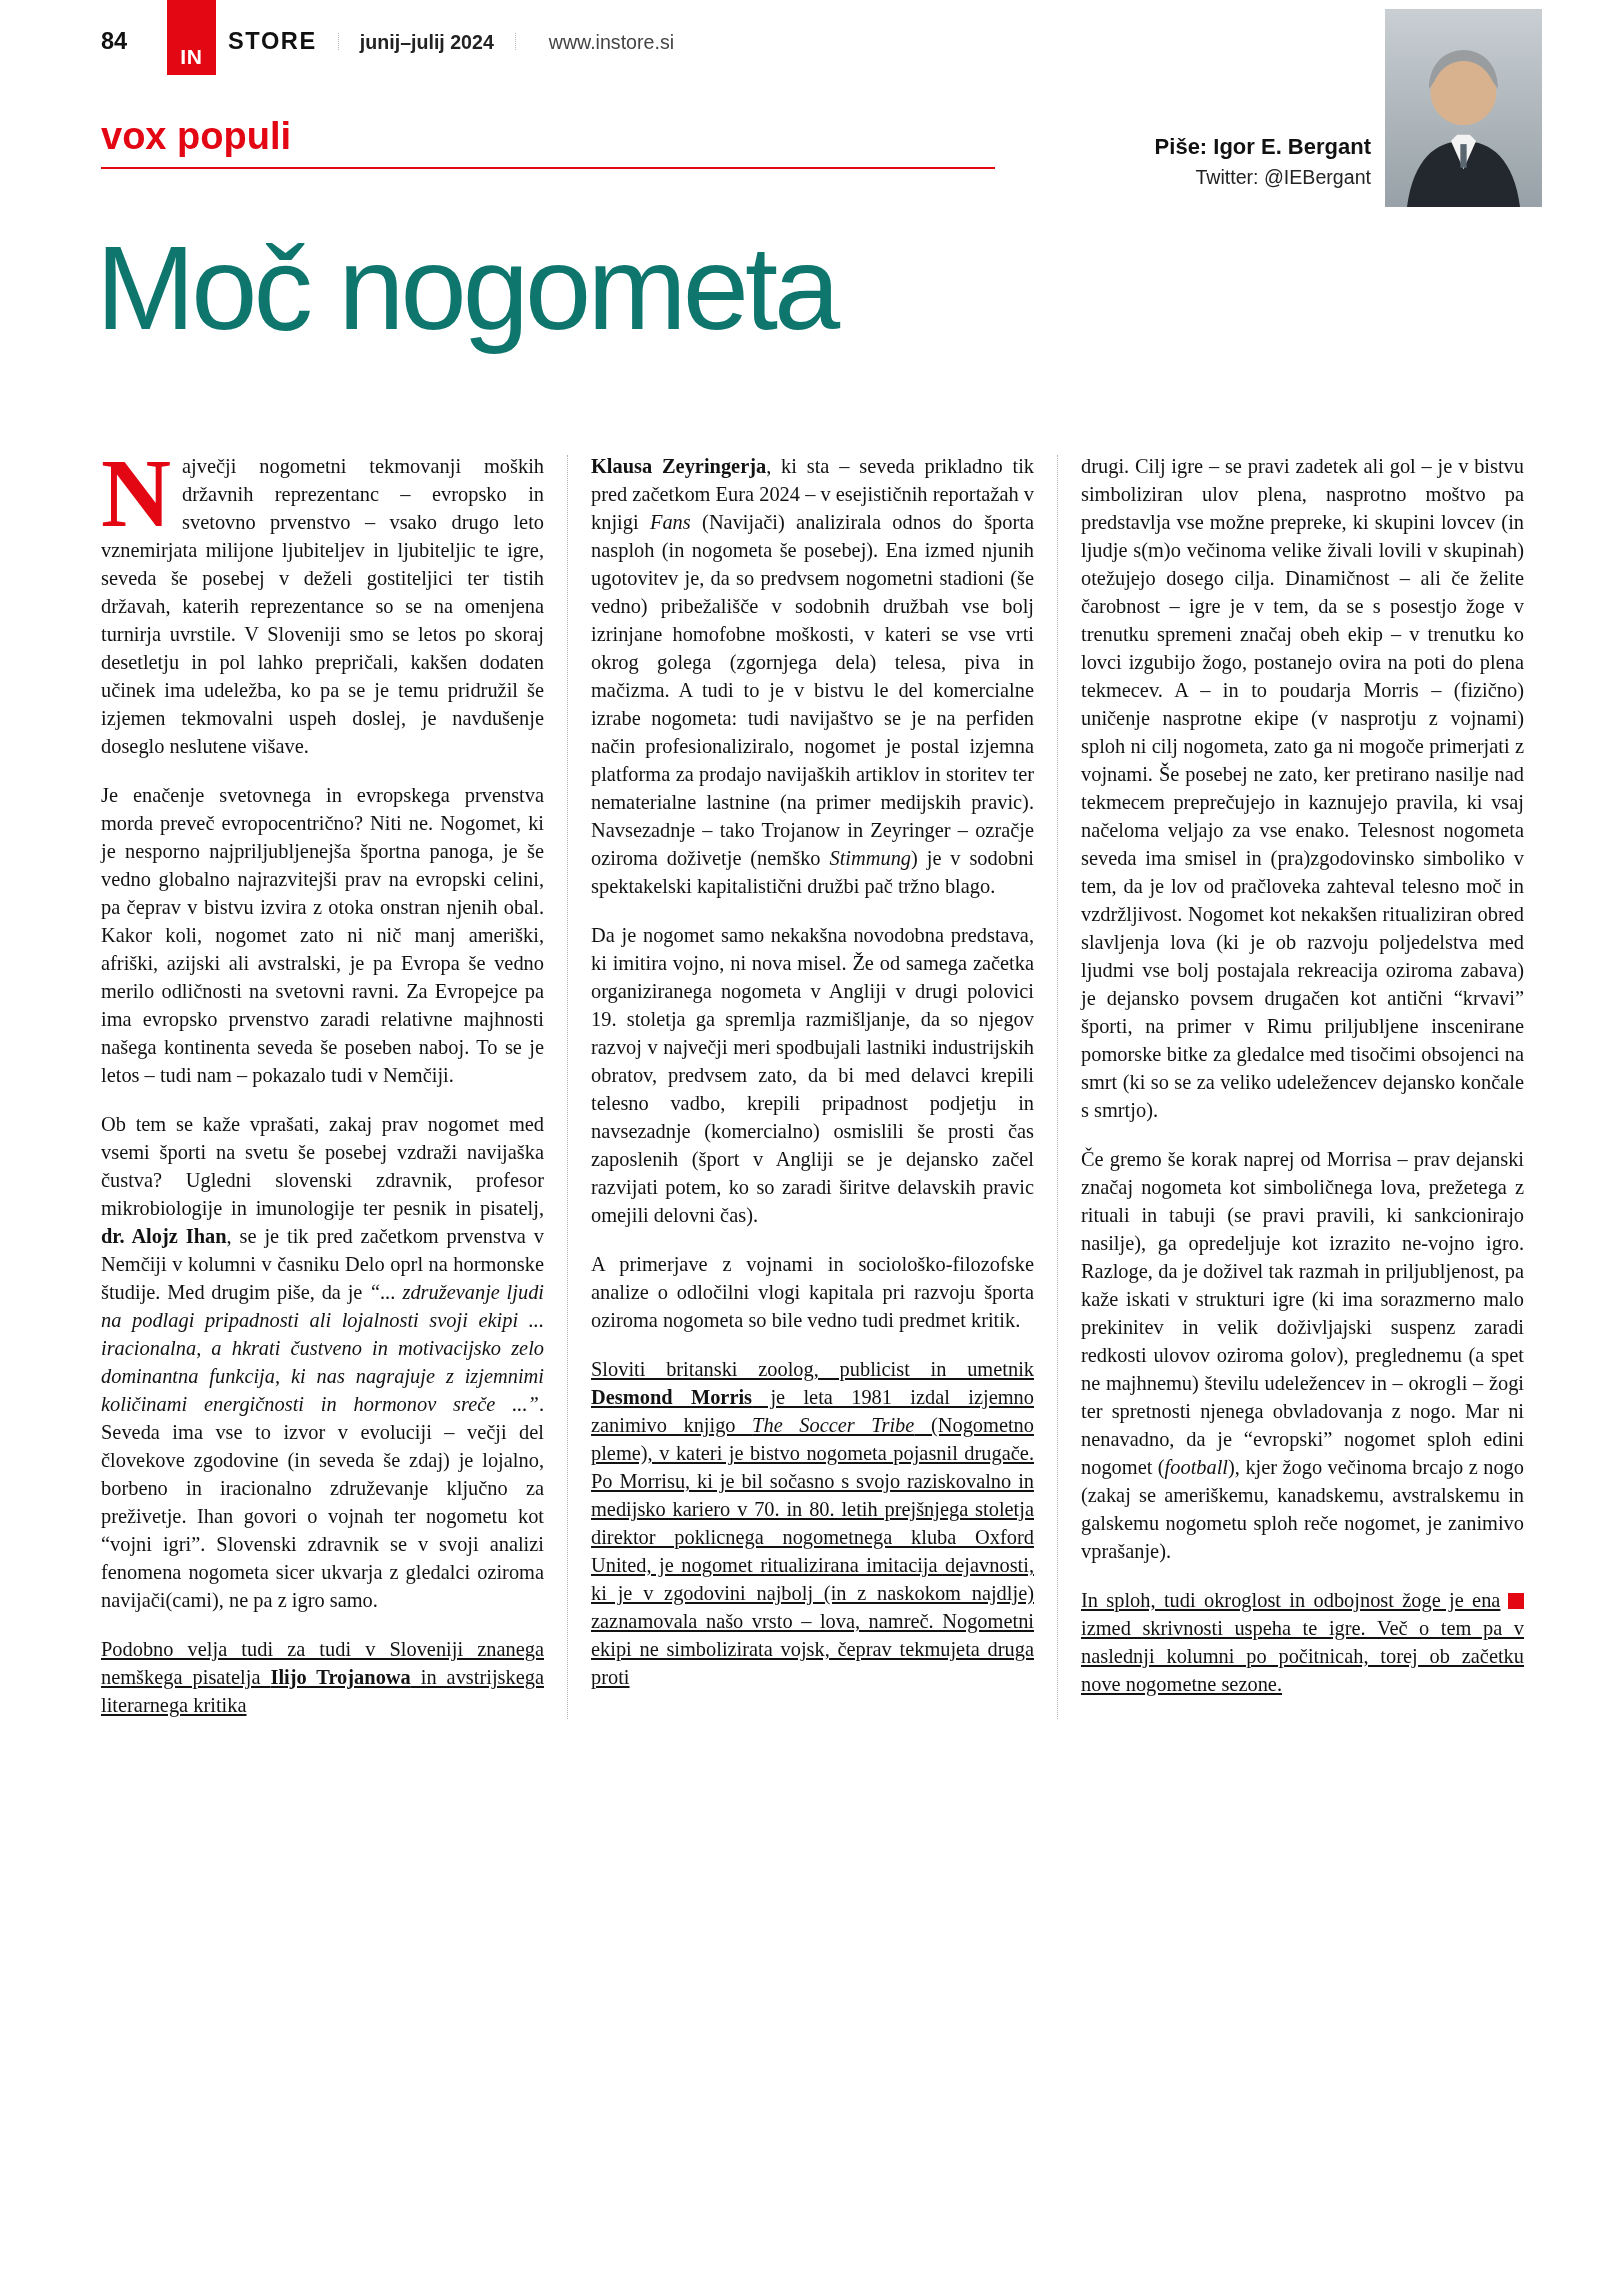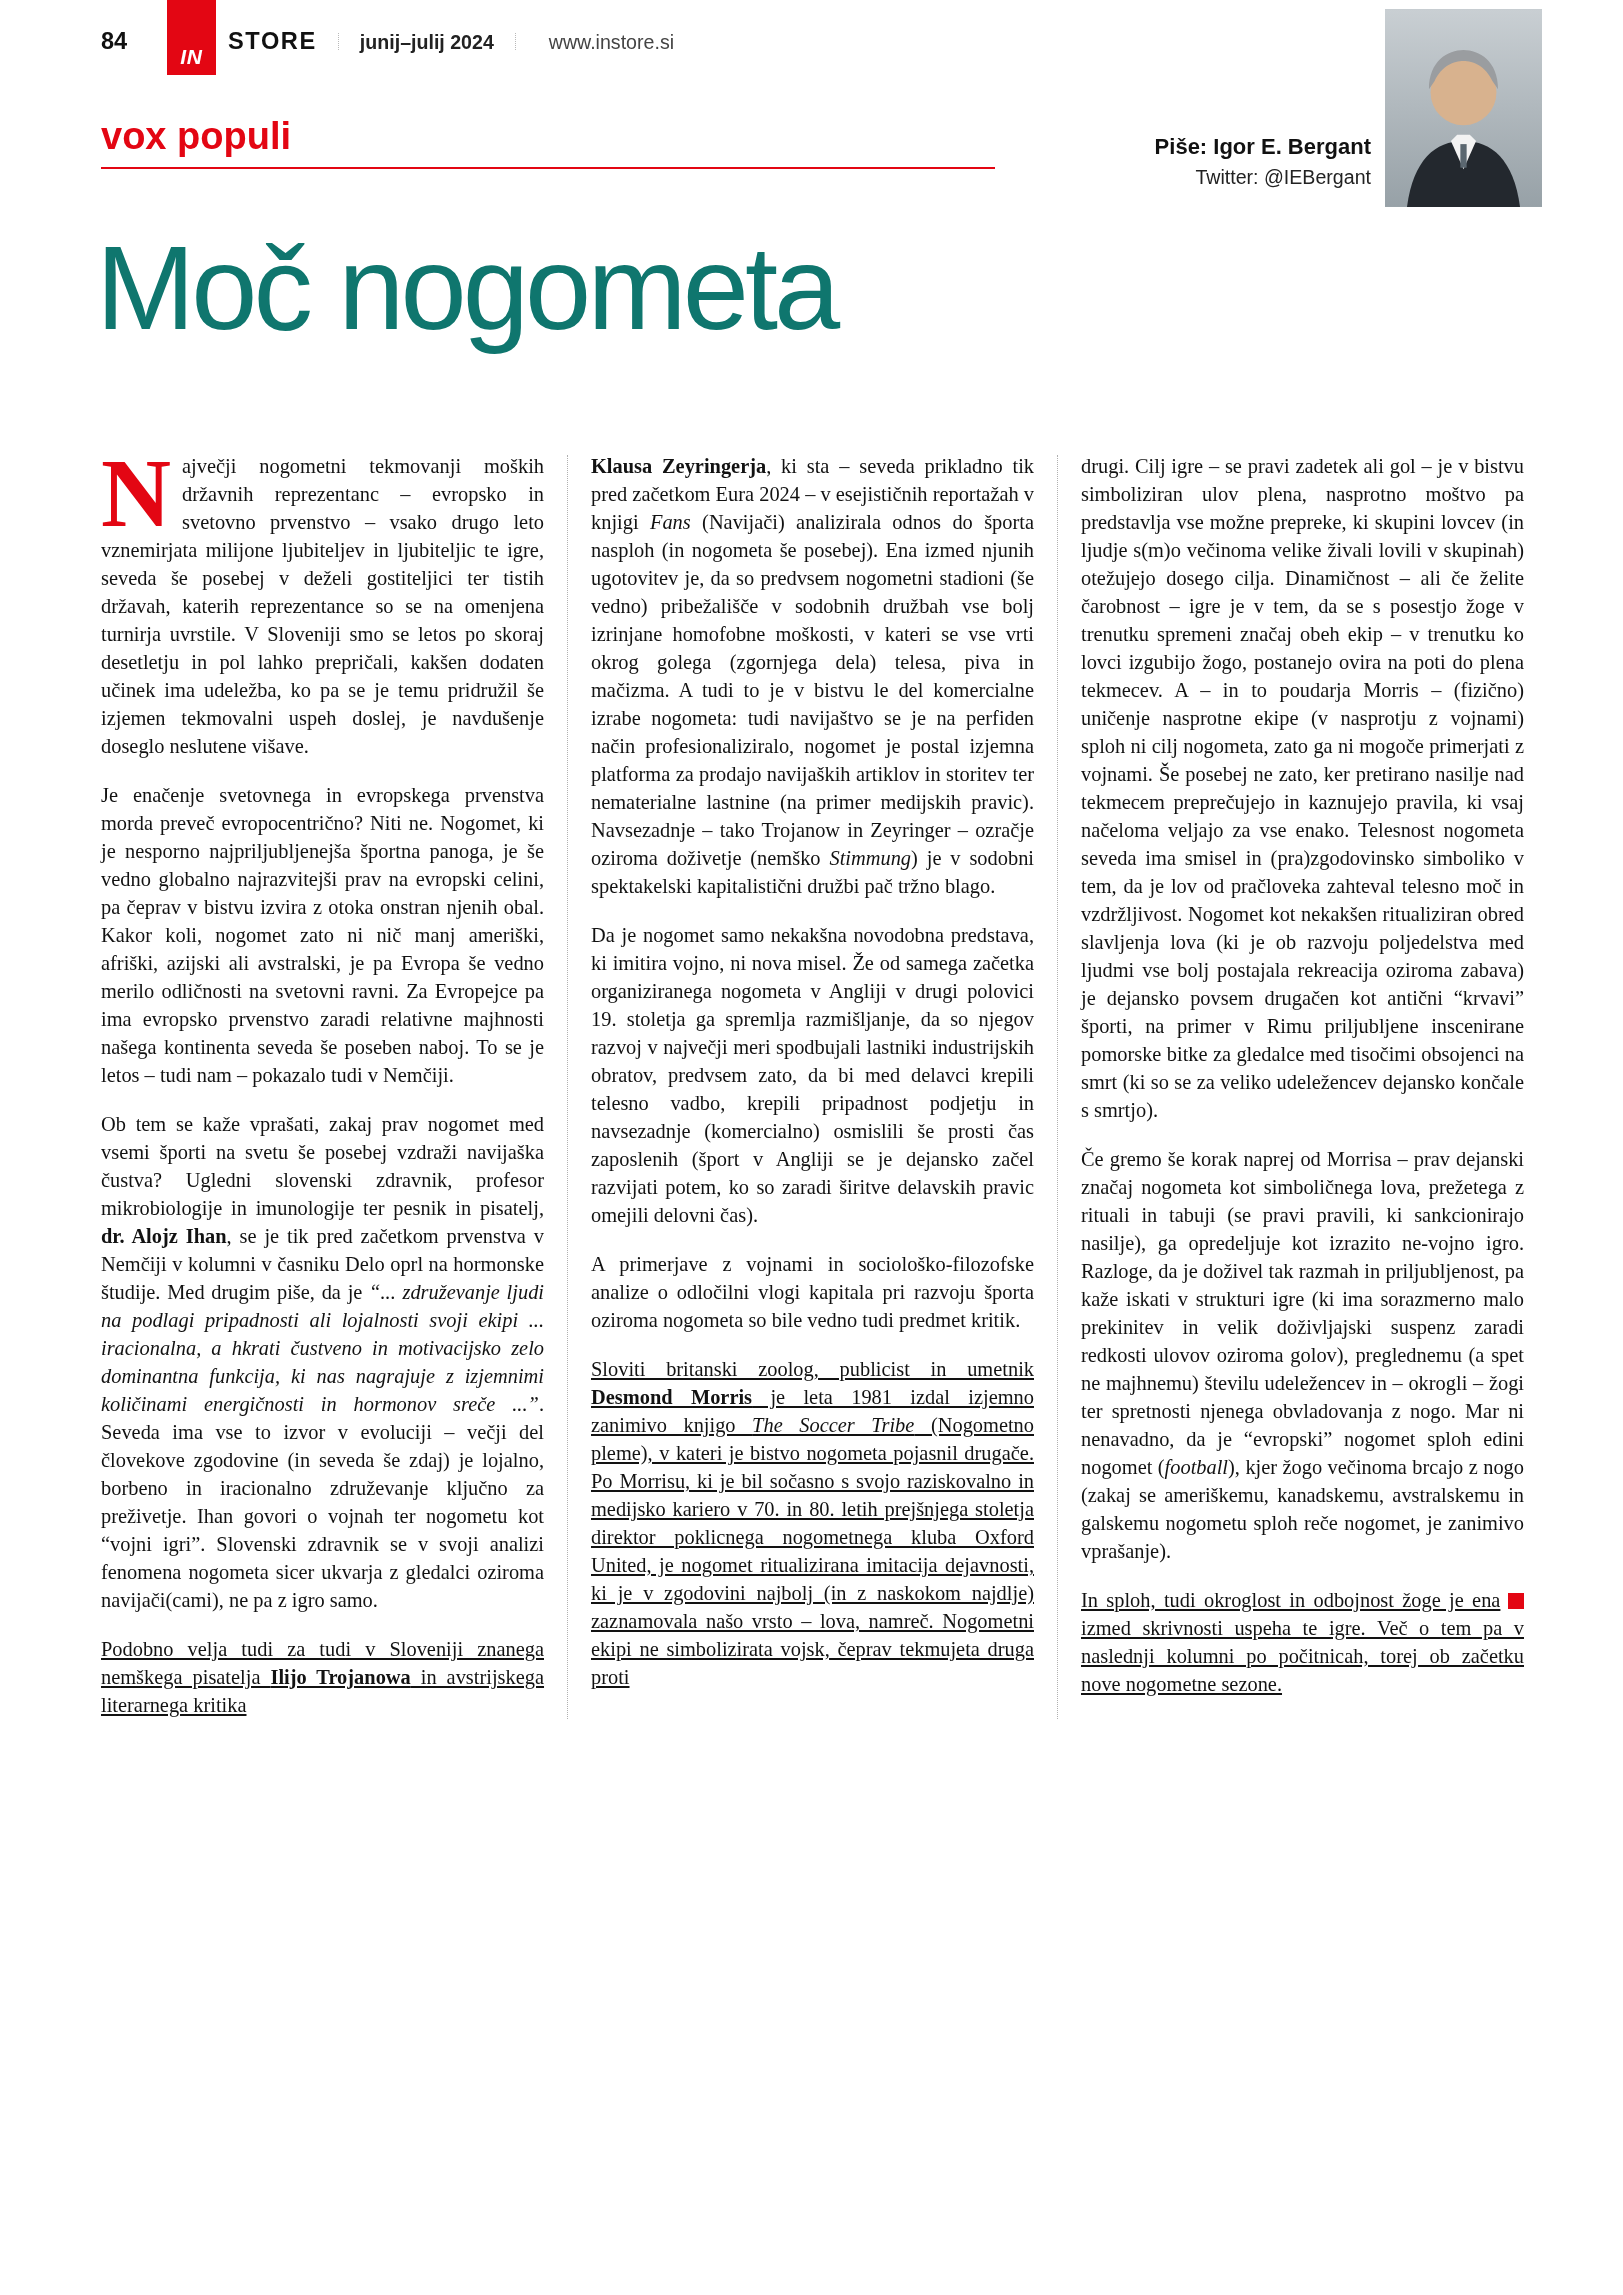--- a/index.html
+++ b/index.html
@@ -21,21 +21,20 @@
     position:absolute;left:101px;top:28px;
     font-family:"Liberation Sans",sans-serif;
     font-weight:bold;font-size:23.6px;color:#111;
   }
   .logo-ribbon{
     position:absolute;left:167px;top:0;
     width:49px;height:75px;
     background:var(--accent);
     display:flex;align-items:flex-end;justify-content:center;
     padding-bottom:6.3px;
-    font-style:italic;
   }
   .logo-in{
     font-family:"Liberation Sans",sans-serif;
     font-weight:bold;font-size:21px;color:#ffffff;letter-spacing:0.8px;
   }
   .masthead{
     position:absolute;left:228px;top:28px;
     display:flex;align-items:baseline;gap:21px;
     font-family:"Liberation Sans",sans-serif;
   }

